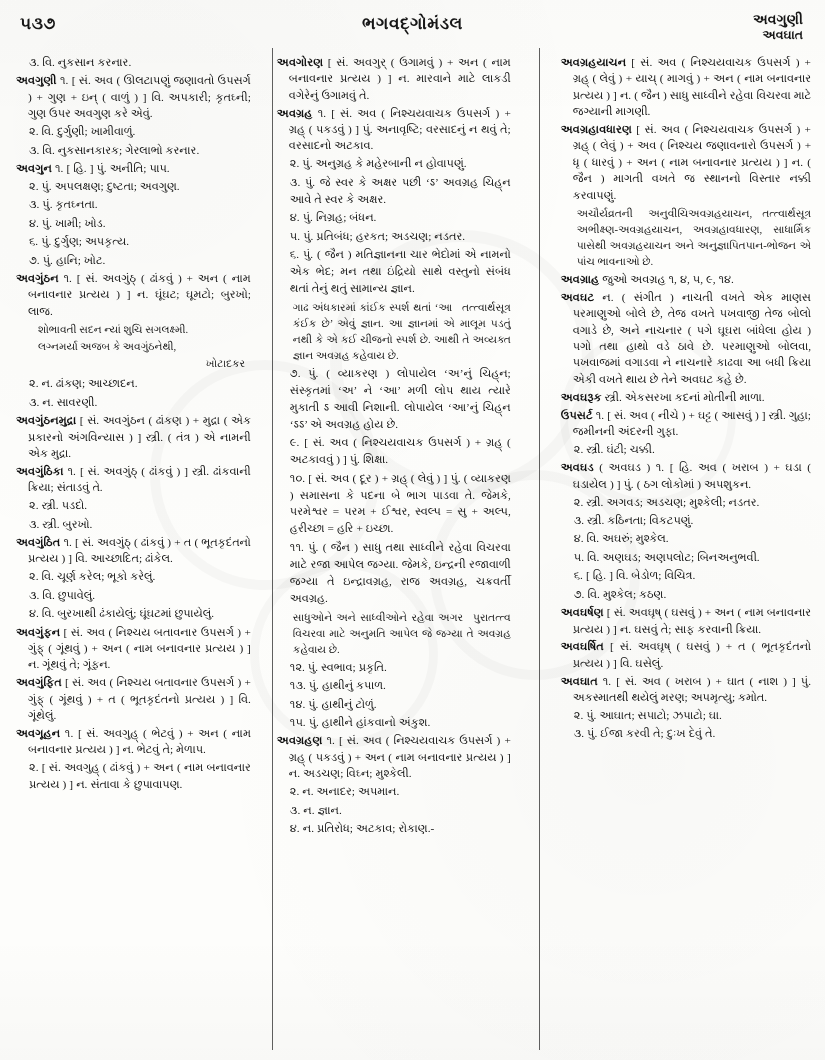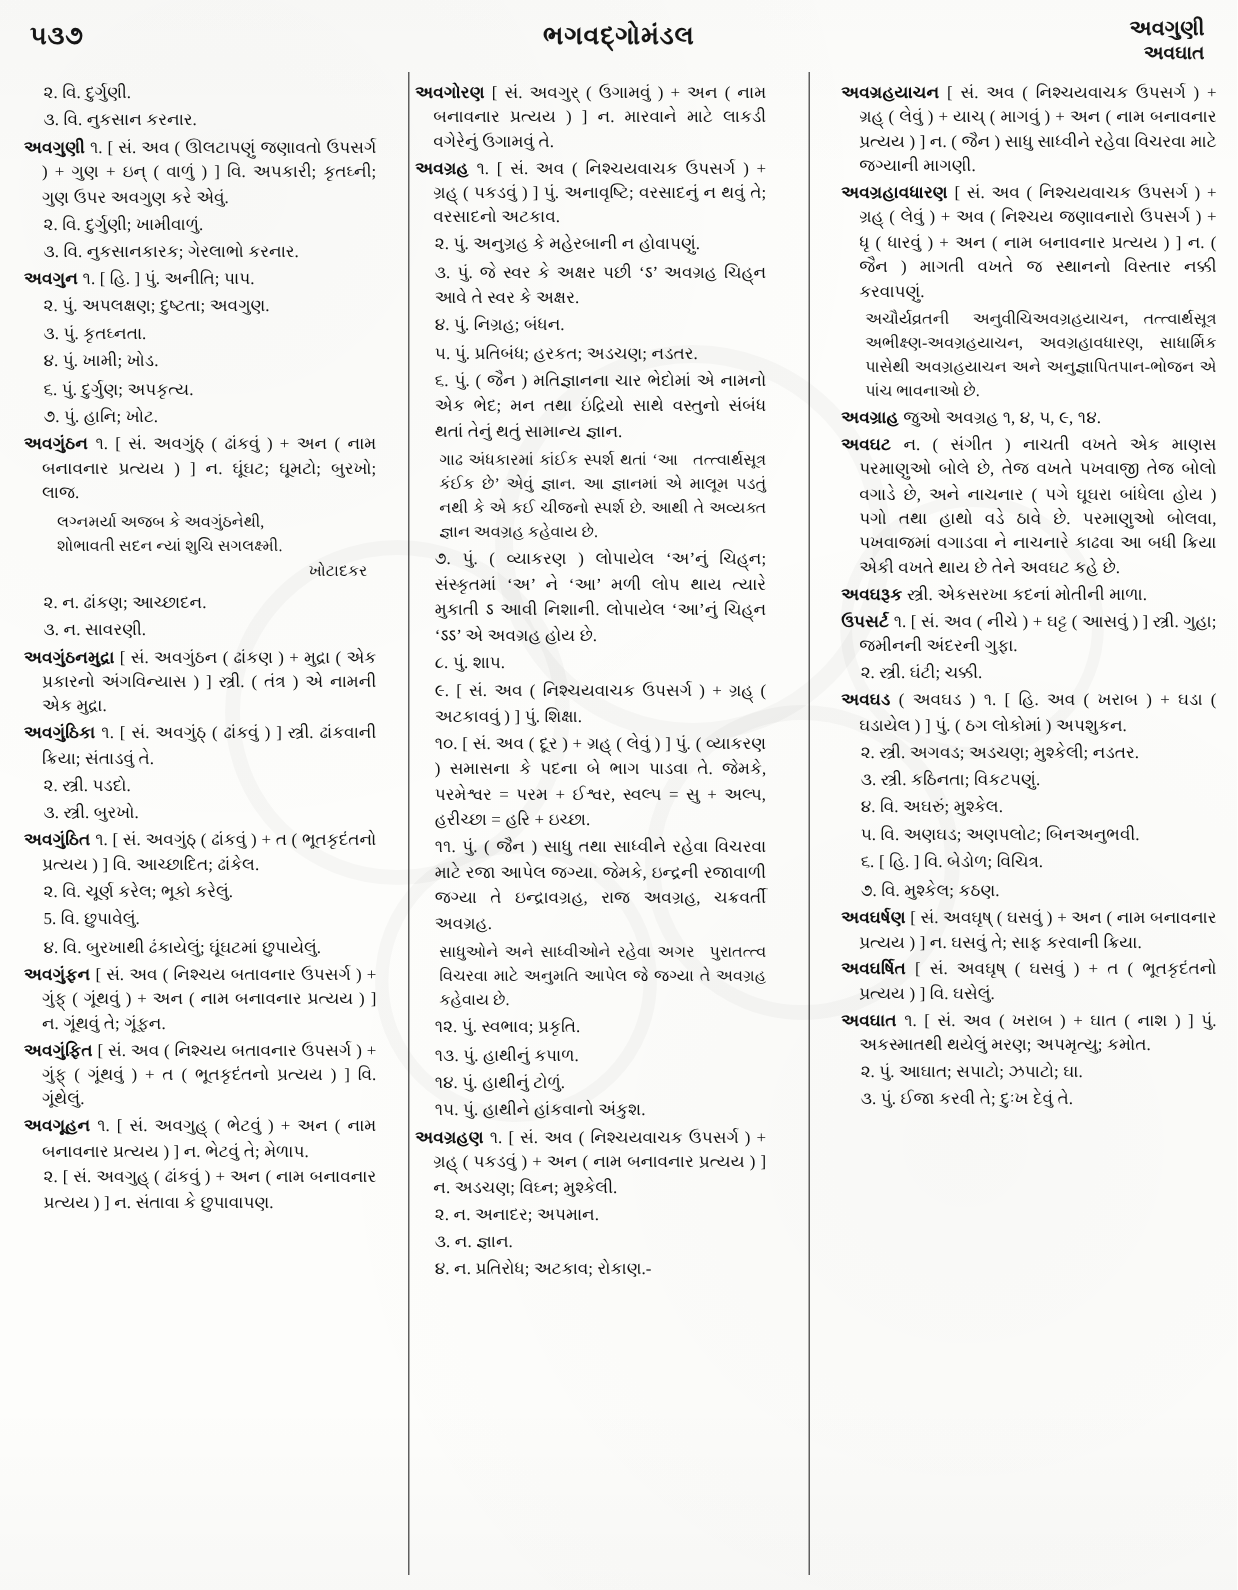--- a/index.html
+++ b/index.html
@@ -179,63 +179,61 @@
       <span class="rh-guide first">અવગુણી</span>
       <span class="rh-guide second">અવઘાત</span>
     </div>
   </div>
 
   <div class="rule-v r1"></div>
   <div class="rule-v r2"></div>
 
   <div class="columns">
     <div class="col col1">
-        <p class="entry sense"><span>૨. વિ. દુર્ગુણી.</span></p>
         <p class="entry sense"><span>૩. વિ. નુકસાન કરનાર.</span></p>
         <p class="entry"><span class="headword">અવગુણી</span><span> ૧. [ સં. અવ ( ઊલટાપણું જણાવતો ઉપસર્ગ ) + ગુણ + ઇન્ ( વાળું ) ] વિ. અપકારી; કૃતઘ્ની; ગુણ ઉપર અવગુણ કરે એવું.</span></p>
         <p class="entry sense"><span>૨. વિ. દુર્ગુણી; ખામીવાળું.</span></p>
         <p class="entry sense"><span>૩. વિ. નુકસાનકારક; ગેરલાભો કરનાર.</span></p>
         <p class="entry"><span class="headword">અવગુન</span><span> ૧. [ હિ. ] પું. અનીતિ; પાપ.</span></p>
         <p class="entry sense"><span>૨. પું. અપલક્ષણ; દુષ્ટતા; અવગુણ.</span></p>
         <p class="entry sense"><span>૩. પું. કૃતઘ્નતા.</span></p>
         <p class="entry sense"><span>૪. પું. ખામી; ખોડ.</span></p>
         <p class="entry sense"><span>૬. પું. દુર્ગુણ; અપકૃત્ય.</span></p>
         <p class="entry sense"><span>૭. પું. હાનિ; ખોટ.</span></p>
         <p class="entry"><span class="headword">અવગુંઠન</span><span> ૧. [ સં. અવગુંઠ્ ( ઢાંકવું ) + અન ( નામ બનાવનાર પ્રત્યય ) ] ન. ઘૂંઘટ; ઘૂમટો; બુરખો; લાજ.</span></p>
         <div class="quote">
+          <span class="quote-line">શોભાવતી સદન ન્યાં શુચિ સગલક્ષ્મી.</span>
           <span class="quote-line">લગ્નમર્યા  અજબ  કે  અવગુંઠનેથી,</span>
-          <span class="quote-line">શોભાવતી સદન ન્યાં શુચિ સગલક્ષ્મી.</span>
           <span class="attrib">ખોટાદકર</span>
         </div>
         <p class="entry sense"><span>૨. ન. ઢાંકણ; આચ્છાદન.</span></p>
         <p class="entry sense"><span>૩. ન. સાવરણી.</span></p>
         <p class="entry"><span class="headword">અવગુંઠનમુદ્રા</span><span> [ સં. અવગુંઠન ( ઢાંકણ ) + મુદ્રા ( એક પ્રકારનો અંગવિન્યાસ ) ] સ્ત્રી. ( તંત્ર ) એ નામની એક મુદ્રા.</span></p>
         <p class="entry"><span class="headword">અવગુંઠિકા</span><span> ૧. [ સં. અવગુંઠ્ ( ઢાંકવું ) ] સ્ત્રી. ઢાંકવાની ક્રિયા; સંતાડવું તે.</span></p>
         <p class="entry sense"><span>૨. સ્ત્રી. પડદો.</span></p>
         <p class="entry sense"><span>૩. સ્ત્રી. બુરખો.</span></p>
         <p class="entry"><span class="headword">અવગુંઠિત</span><span> ૧. [ સં. અવગુંઠ્ ( ઢાંકવું ) + ત ( ભૂતકૃદંતનો પ્રત્યય ) ] વિ. આચ્છાદિત; ઢાંકેલ.</span></p>
         <p class="entry sense"><span>૨. વિ. ચૂર્ણ કરેલ; ભૂકો કરેલું.</span></p>
-        <p class="entry sense"><span>5. વિ. છુપાવેલું.</span></p>
+        <p class="entry sense"><span>૩. વિ. છુપાવેલું.</span></p>
         <p class="entry sense"><span>૪. વિ. બુરખાથી ઢંકાયેલું; ઘૂંઘટમાં છુપાયેલું.</span></p>
         <p class="entry"><span class="headword">અવગુંફન</span><span> [ સં. અવ ( નિશ્ચય બતાવનાર ઉપસર્ગ ) + ગુંફ્ ( ગૂંથવું ) + અન ( નામ બનાવનાર પ્રત્યય ) ] ન. ગૂંથવું તે; ગૂંફન.</span></p>
         <p class="entry"><span class="headword">અવગુંફિત</span><span> [ સં. અવ ( નિશ્ચય બતાવનાર ઉપસર્ગ ) + ગુંફ્ ( ગૂંથવું ) + ત ( ભૂતકૃદંતનો પ્રત્યય ) ] વિ. ગૂંથેલું.</span></p>
         <p class="entry"><span class="headword">અવગૂહન</span><span> ૧. [ સં. અવગુહ્ ( ભેટવું ) + અન ( નામ બનાવનાર પ્રત્યય ) ] ન. ભેટવું તે; મેળાપ.</span></p>
         <p class="entry sense"><span>૨. [ સં. અવગુહ્ ( ઢાંકવું ) + અન ( નામ બનાવનાર પ્રત્યય ) ] ન. સંતાવા કે છુપાવાપણ.</span></p>
       </div>
     <div class="col col2">
         <p class="entry"><span class="headword">અવગોરણ</span><span> [ સં. અવગુર્ ( ઉગામવું ) + અન ( નામ બનાવનાર પ્રત્યય ) ] ન. મારવાને માટે લાકડી વગેરેનું ઉગામવું તે.</span></p>
         <p class="entry"><span class="headword">અવગ્રહ</span><span> ૧. [ સં. અવ ( નિશ્ચયવાચક ઉપસર્ગ ) + ગ્રહ્ ( પકડવું ) ] પું. અનાવૃષ્ટિ; વરસાદનું ન થવું તે; વરસાદનો અટકાવ.</span></p>
         <p class="entry sense"><span>૨. પું. અનુગ્રહ કે મહેરબાની ન હોવાપણું.</span></p>
         <p class="entry sense"><span>૩. પું. જે સ્વર કે અક્ષર પછી ‘ऽ’ અવગ્રહ ચિહ્‌ન આવે તે સ્વર કે અક્ષર.</span></p>
         <p class="entry sense"><span>૪. પું. નિગ્રહ; બંધન.</span></p>
         <p class="entry sense"><span>૫. પું. પ્રતિબંધ; હરકત; અડચણ; નડતર.</span></p>
         <p class="entry sense"><span>૬. પું. ( જૈન ) મતિજ્ઞાનના ચાર ભેદોમાં એ નામનો એક ભેદ; મન તથા ઇંદ્રિયો સાથે વસ્તુનો સંબંધ થતાં તેનું થતું સામાન્ય જ્ઞાન.</span></p>
         <p class="para"><span class="attrib-inline">તત્ત્વાર્થસૂત્ર</span><span>ગાઢ અંધકારમાં કાંઈક સ્પર્શ થતાં ‘આ કંઈક છે’ એવું જ્ઞાન. આ જ્ઞાનમાં એ માલૂમ પડતું નથી કે એ કઈ ચીજનો સ્પર્શ છે. આથી તે અવ્યક્ત જ્ઞાન અવગ્રહ કહેવાય છે.</span></p>
         <p class="entry sense"><span>૭. પું. ( વ્યાકરણ ) લોપાયેલ ‘અ’નું ચિહ્‌ન; સંસ્કૃતમાં ‘અ’ ને ‘આ’ મળી લોપ થાય ત્યારે મુકાતી ऽ આવી નિશાની. લોપાયેલ ‘આ’નું ચિહ્‌ન ‘ऽऽ’ એ અવગ્રહ હોય છે.</span></p>
-        <p class="entry sense"><span>૮. પું. શાપ.</span></p>
         <p class="entry sense"><span>૯. [ સં. અવ ( નિશ્ચયવાચક ઉપસર્ગ ) + ગ્રહ્ ( અટકાવવું ) ] પું. શિક્ષા.</span></p>
         <p class="entry sense"><span>૧૦. [ સં. અવ ( દૂર ) + ગ્રહ્ ( લેવું ) ] પું. ( વ્યાકરણ ) સમાસના કે પદના બે ભાગ પાડવા તે. જેમકે, પરમેશ્વર = પરમ + ઈશ્વર, સ્વલ્પ = સુ + અલ્પ, હરીચ્છા = હરિ + ઇચ્છા.</span></p>
         <p class="entry sense"><span>૧૧. પું. ( જૈન ) સાધુ તથા સાધ્વીને રહેવા વિચરવા માટે રજા આપેલ જગ્યા. જેમકે, ઇન્દ્રની રજાવાળી જગ્યા તે ઇન્દ્રાવગ્રહ, રાજ અવગ્રહ, ચક્રવર્તી અવગ્રહ.</span></p>
         <p class="para"><span class="attrib-inline">પુરાતત્ત્વ</span><span>સાધુઓને અને સાધ્વીઓને રહેવા અગર વિચરવા માટે અનુમતિ આપેલ જે જગ્યા તે અવગ્રહ કહેવાય છે.</span></p>
         <p class="entry sense"><span>૧૨. પું. સ્વભાવ; પ્રકૃતિ.</span></p>
         <p class="entry sense"><span>૧૩. પું. હાથીનું કપાળ.</span></p>
         <p class="entry sense"><span>૧૪. પું. હાથીનું ટોળું.</span></p>
         <p class="entry sense"><span>૧૫. પું. હાથીને હાંકવાનો અંકુશ.</span></p>
         <p class="entry"><span class="headword">અવગ્રહણ</span><span> ૧. [ સં. અવ ( નિશ્ચયવાચક ઉપસર્ગ ) + ગ્રહ્ ( પકડવું ) + અન ( નામ બનાવનાર પ્રત્યય ) ] ન. અડચણ; વિઘ્ન; મુશ્કેલી.</span></p>
         <p class="entry sense"><span>૨. ન. અનાદર; અપમાન.</span></p>

